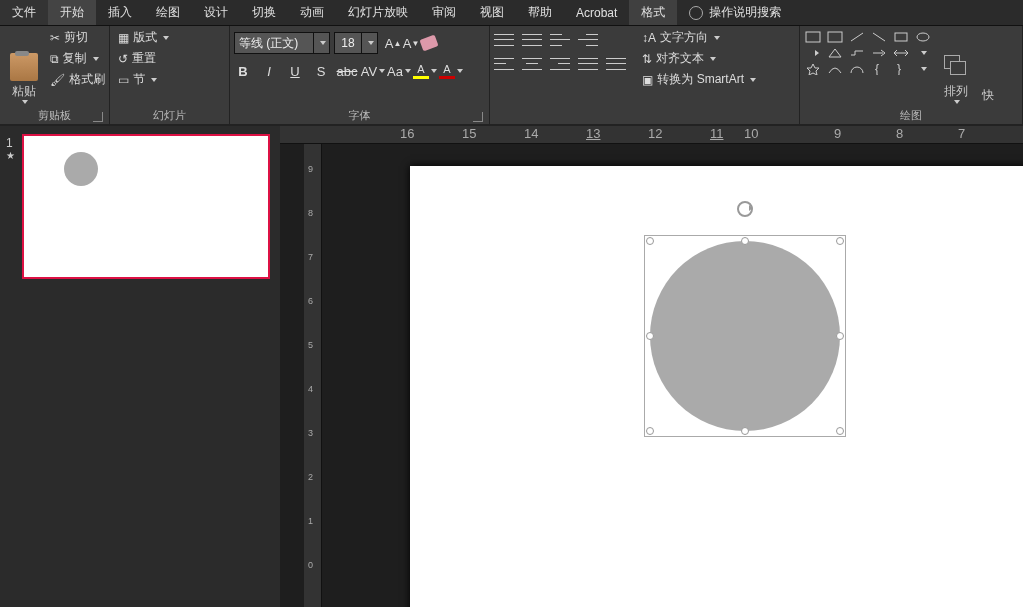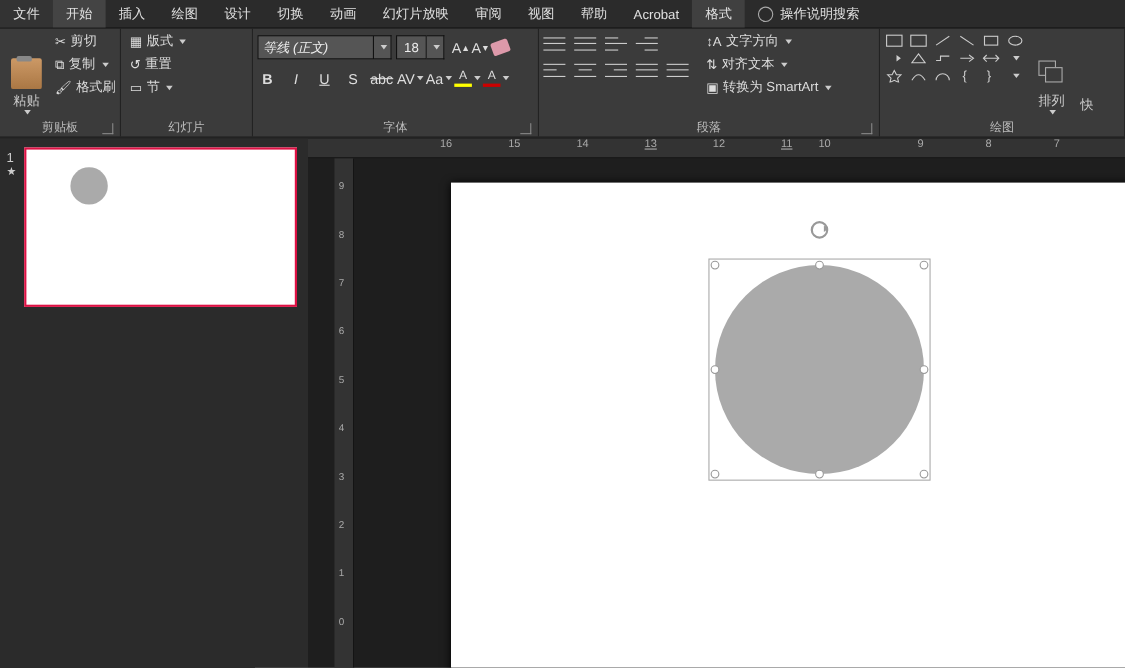--- a/index.html
+++ b/index.html
@@ -16,41 +16,41 @@
 .group-body{flex:1;display:flex;gap:2px;}
 .group-label{height:18px;text-align:center;color:#bbb;font-size:11px;display:flex;align-items:center;justify-content:center;position:relative;}
 .dlaunch{position:absolute;right:2px;bottom:2px;width:10px;height:10px;border-right:1px solid #888;border-bottom:1px solid #888;}
 .vcol{display:flex;flex-direction:column;gap:2px;justify-content:flex-start;}
 .sbtn{display:flex;align-items:center;gap:4px;padding:1px 4px;color:#ddd;white-space:nowrap;cursor:pointer;}
 .bigbtn{display:flex;flex-direction:column;align-items:center;justify-content:flex-end;padding:2px 4px;cursor:pointer;min-width:40px;}
 .bigbtn .icn{width:28px;height:28px;margin-bottom:2px;}
 .chev{width:0;height:0;border-left:3px solid transparent;border-right:3px solid transparent;border-top:4px solid #ccc;display:inline-block;margin-left:2px;}
 .fontbox{display:flex;align-items:center;height:22px;}
 .combo{background:#555;border:1px solid #111;height:22px;display:flex;align-items:center;padding:0 4px;color:#eee;font-size:12px;}
-.combo.font{width:106px;font-style:italic;}
+.combo.font{width:80px;}
 .combo.size{width:28px;justify-content:center;}
 .dd{background:#555;border:1px solid #111;border-left:none;width:16px;height:22px;display:flex;align-items:center;justify-content:center;}
 .brow{display:flex;gap:8px;align-items:center;height:22px;}
 .fbtn{width:18px;height:18px;display:flex;align-items:center;justify-content:center;color:#ddd;cursor:pointer;font-size:13px;}
 .eraser{width:16px;height:12px;background:#d9a;border-radius:2px;transform:rotate(-20deg);}
 .para-icons{display:grid;grid-template-columns:repeat(4,22px);gap:4px 6px;}
 .pi{width:20px;height:16px;display:flex;flex-direction:column;justify-content:space-around;cursor:pointer;}
 .pi span{height:1px;background:#ccc;display:block;}
 .shapegrid{display:grid;grid-template-columns:repeat(6,20px);gap:2px;}
 .sh{width:18px;height:14px;display:flex;align-items:center;justify-content:center;}
 .sh svg{width:16px;height:12px;}
 .workarea{display:flex;height:481px;}
 .thumbpanel{width:280px;background:#2b2b2b;padding:8px 0 0 4px;position:relative;}
 .slidenum{color:#ccc;font-size:12px;position:absolute;left:6px;top:10px;}
 .star{color:#ccc;font-size:10px;position:absolute;left:6px;top:24px;}
 .thumb{position:absolute;left:22px;top:8px;width:248px;height:145px;border:2px solid #d14;background:#fff;}
 .thumb .circ{position:absolute;left:40px;top:16px;width:34px;height:34px;border-radius:50%;background:#aaa;}
 .canvaswrap{flex:1;background:#1e1e1e;position:relative;overflow:hidden;}
 .hruler{position:absolute;left:0;right:0;top:0;height:18px;background:#333;border-bottom:1px solid #111;display:flex;align-items:center;}
-.hruler .tick{position:absolute;top:0;color:#aaa;font-size:10px;}
+.hruler .tick{position:absolute;top:0;color:#aaa;font-size:13px;}
 .vruler{position:absolute;left:24px;top:18px;bottom:0;width:18px;background:#333;border-right:1px solid #111;}
 .vruler .tick{position:absolute;left:4px;color:#aaa;font-size:9px;}
 .slide{position:absolute;left:130px;top:40px;width:820px;height:500px;background:#fff;box-shadow:0 0 8px #000;}
 .shape-sel{position:absolute;left:240px;top:75px;width:190px;height:190px;}
 .shape-sel .c{width:100%;height:100%;border-radius:50%;background:#aaa;}
 .handle{width:8px;height:8px;background:#fff;border:1px solid #999;border-radius:50%;position:absolute;}
 .selbox{position:absolute;left:-6px;top:-6px;right:-6px;bottom:-6px;border:1px solid #aaa;}
 .rot{position:absolute;left:50%;top:-40px;transform:translateX(-50%);width:16px;height:16px;border:2px solid #999;border-radius:50%;}
 .rot::after{content:"";position:absolute;right:-2px;top:2px;width:0;height:0;border-left:4px solid #999;border-top:3px solid transparent;border-bottom:3px solid transparent;}
 .icn-paste{width:24px;height:28px;background:linear-gradient(#c96,#a74);border-radius:2px;position:relative;}
@@ -254,24 +254,20 @@
             <span>对齐文本</span>
             <span class="chev"></span>
           </div>
 <div class="sbtn">
             <span>▣</span>
             <span>转换为 SmartArt</span>
             <span class="chev"></span>
           </div>
 </div>
 </div>
-<div class="group-label">
-        <span>段落</span>
-        <span class="dlaunch"></span>
-      </div>
 </div>
 
 <div class="group" style="flex:1">
 <div class="group-body">
 <div class="vcol" style="padding-top:2px">
 <div class="shapegrid">
 <div class="sh">
               <svg>
                 <rect x="1" y="1" width="14" height="10" fill="none" stroke="#ccc"></rect>
               </svg>

